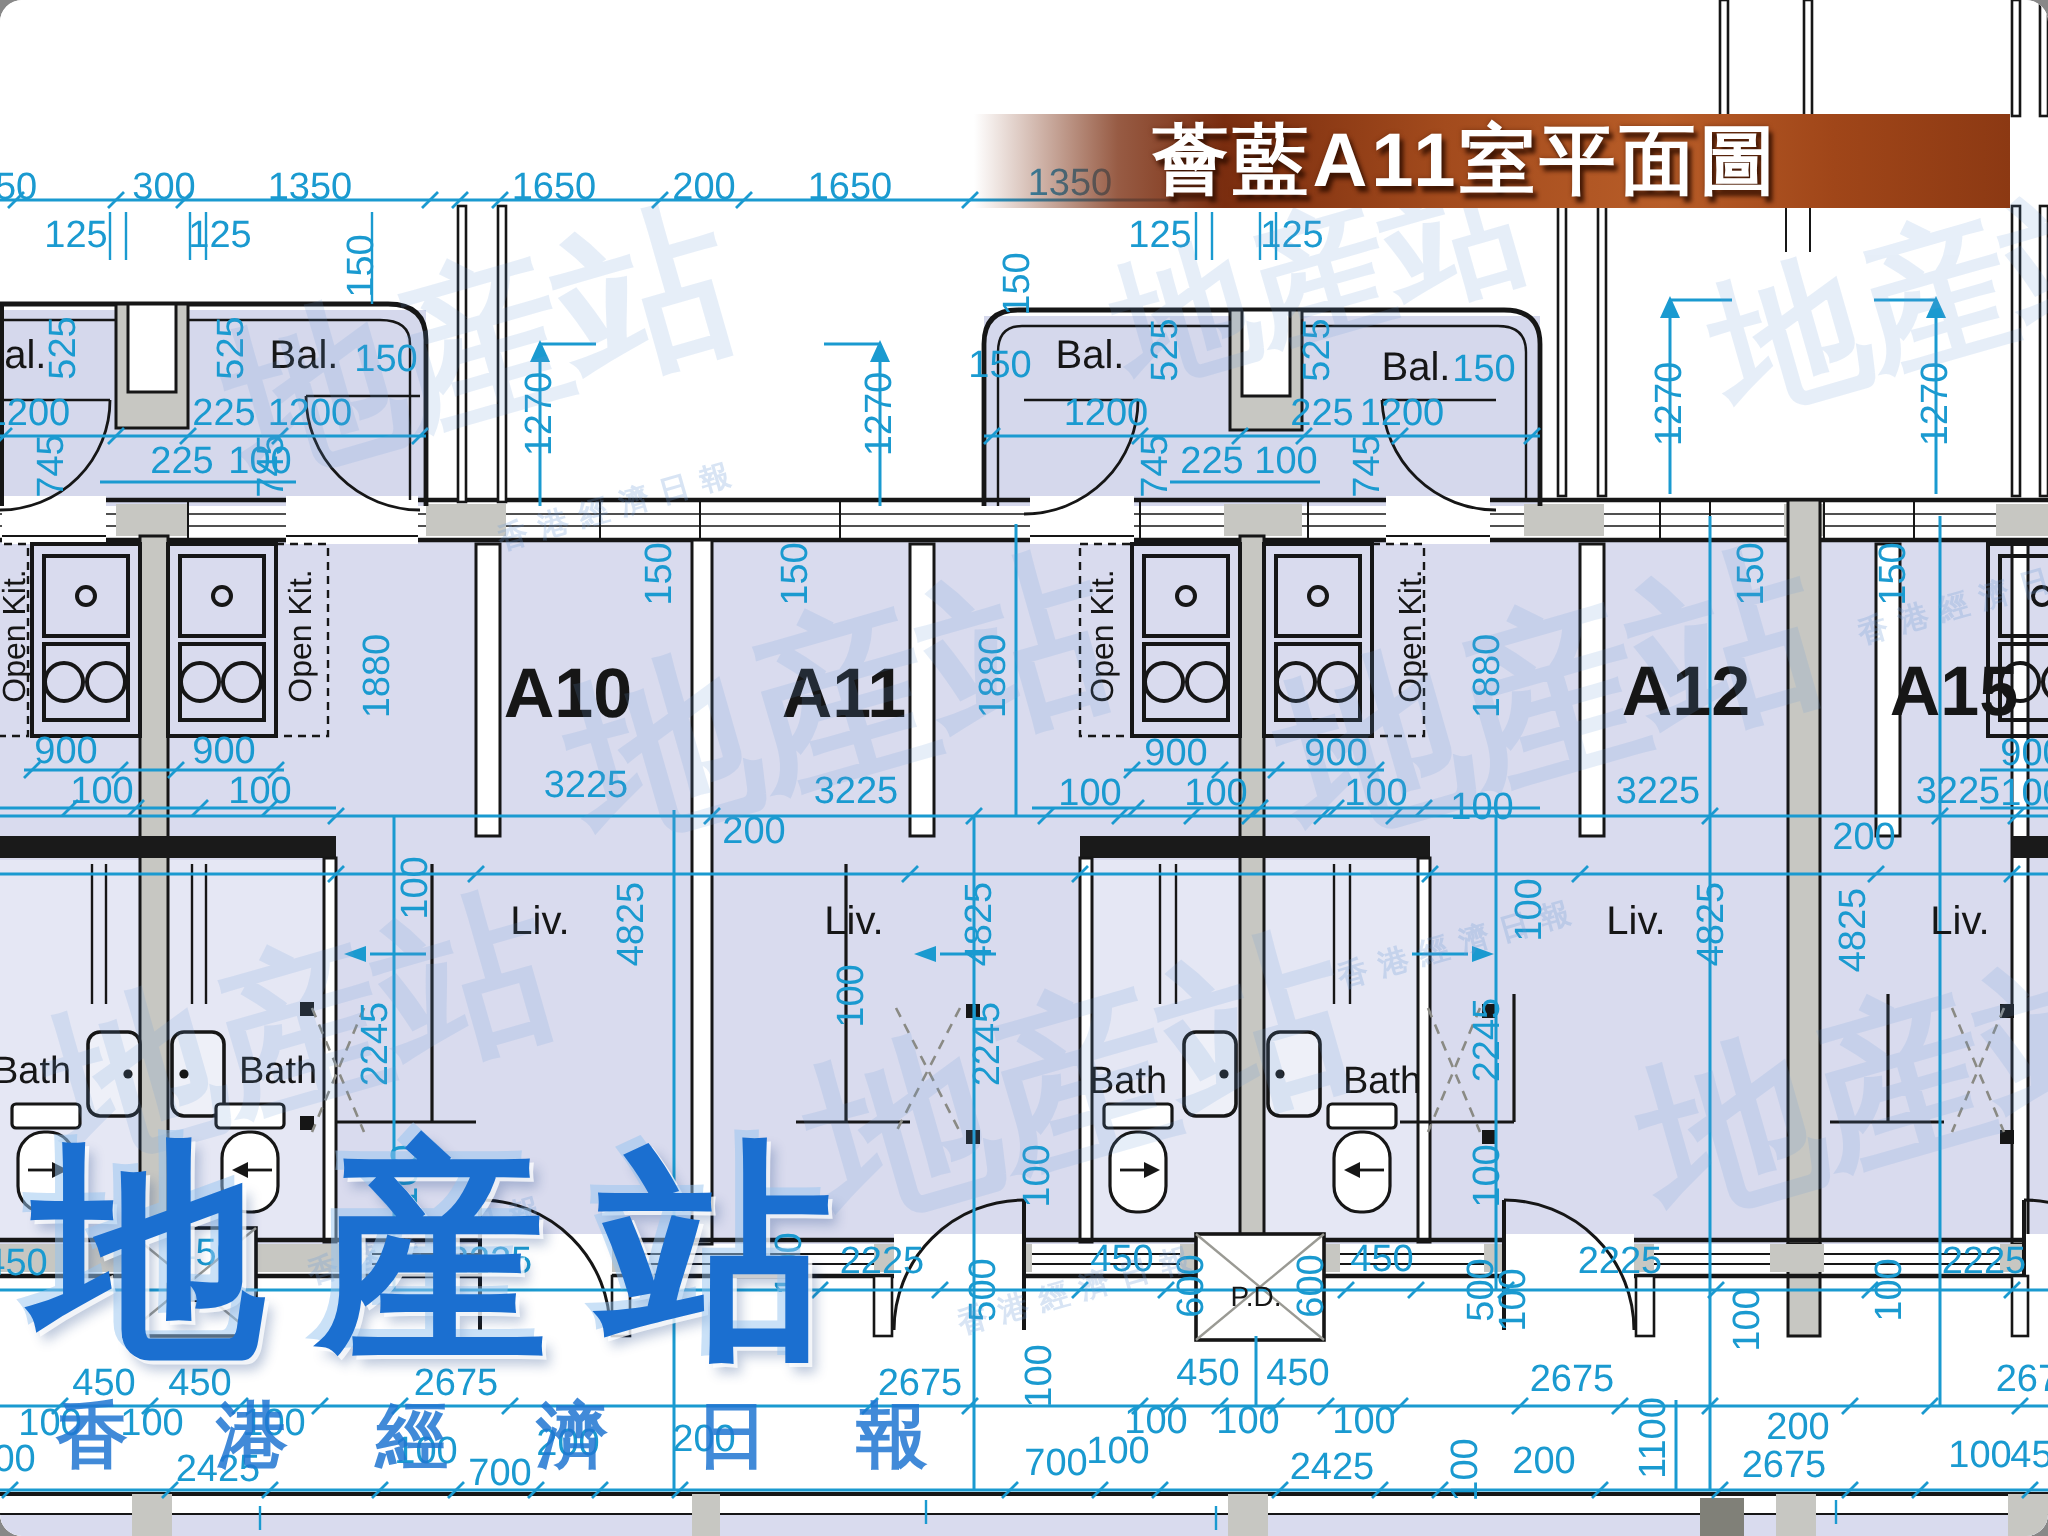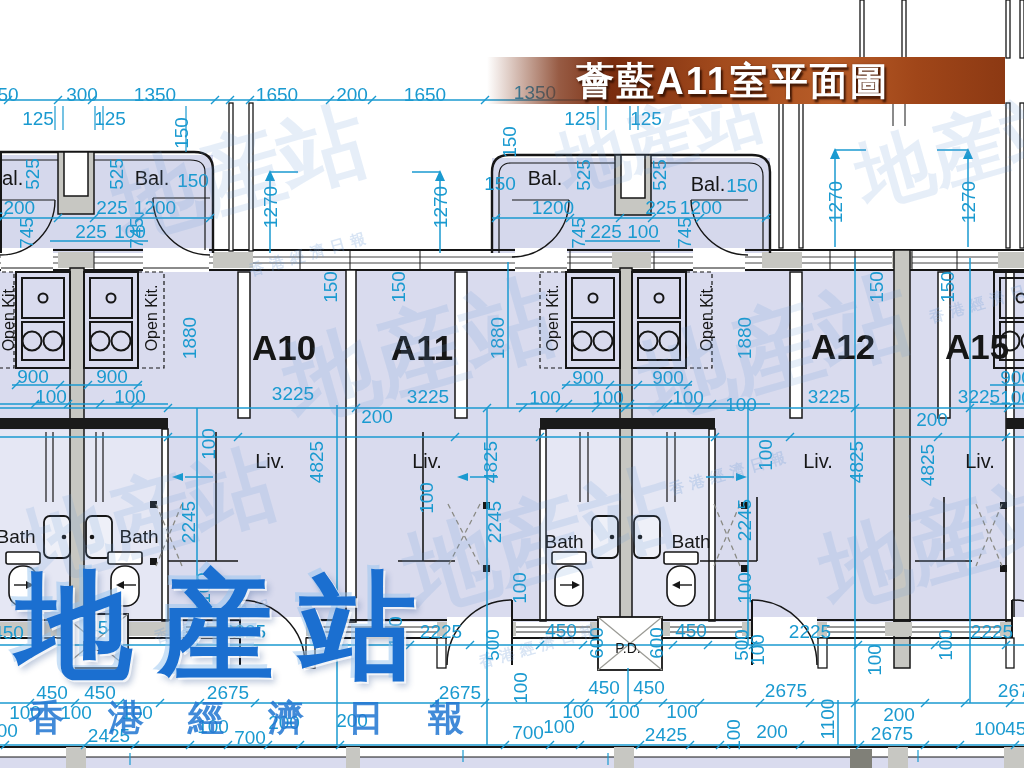--- a/index.html
+++ b/index.html
@@ -1,17 +1,17 @@
 <!DOCTYPE html>
 <html><head>
 <meta charset="utf-8">
 <style>
   html,body{margin:0;padding:0;background:#888;}
   .stage{position:relative;width:1024px;height:768px;background:#fff;overflow:hidden;
-         font-family:"Liberation Sans",sans-serif;}
+         font-family:"Liberation Sans",sans-serif;border-radius:11px;}
   .stage svg{position:absolute;left:0;top:0;}
 
   
   #dim-layer text{fill:#1a9ad0;font-family:"Liberation Sans",sans-serif;font-size:19px;
                   text-anchor:middle;dominant-baseline:central;}
   #room-layer text{fill:#161616;font-family:"Liberation Sans",sans-serif;
                    text-anchor:middle;dominant-baseline:central;}
   #unit-layer text{fill:#161616;font-family:"Liberation Sans",sans-serif;font-size:35px;
                    font-weight:bold;text-anchor:middle;dominant-baseline:central;}
   #ghost-layer text{fill:#6b9bd6;font-weight:bold;opacity:.16;

